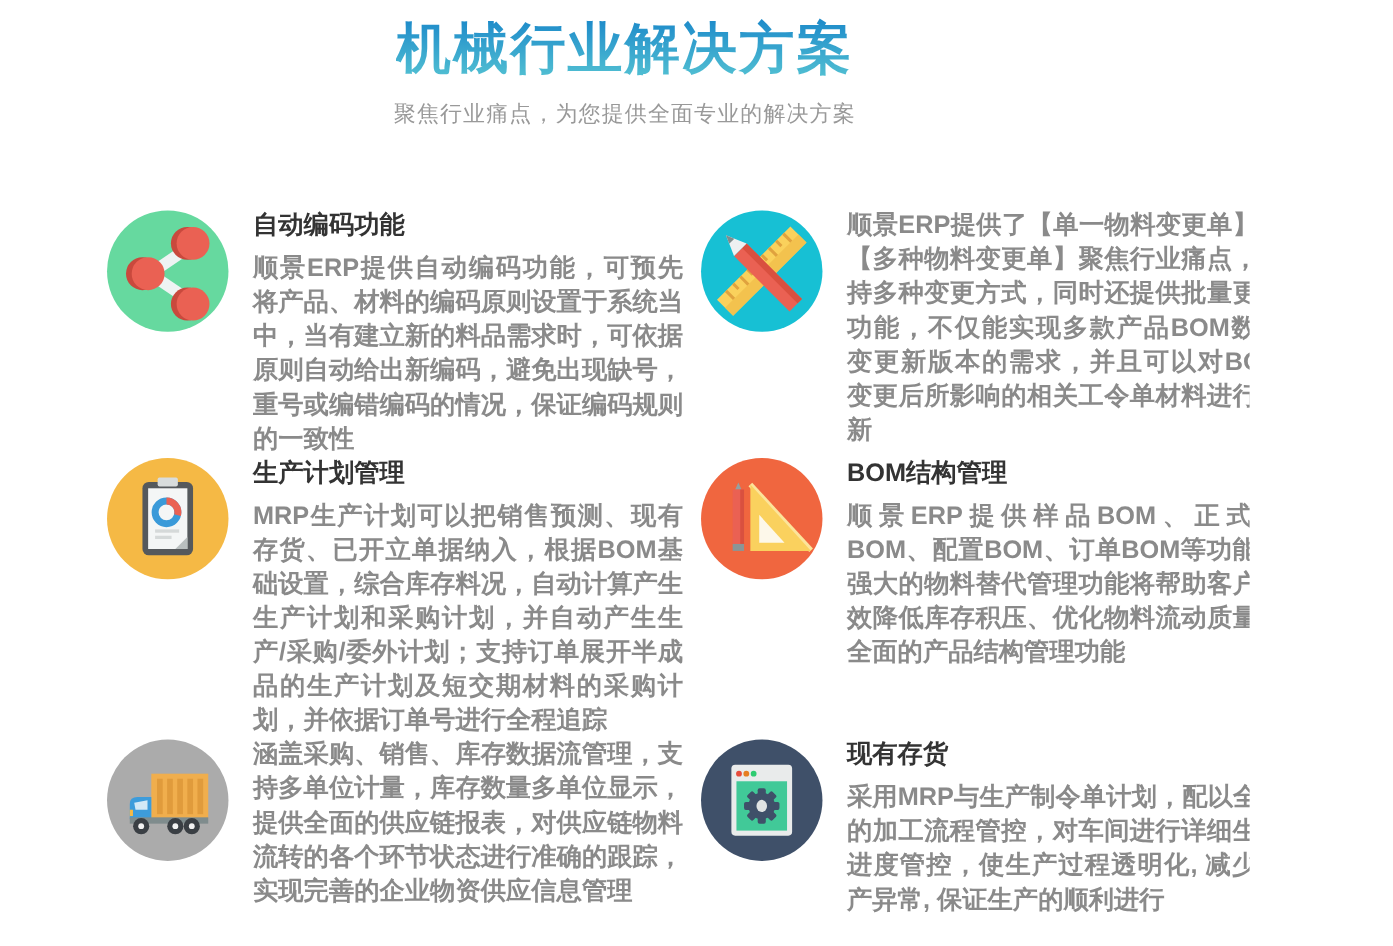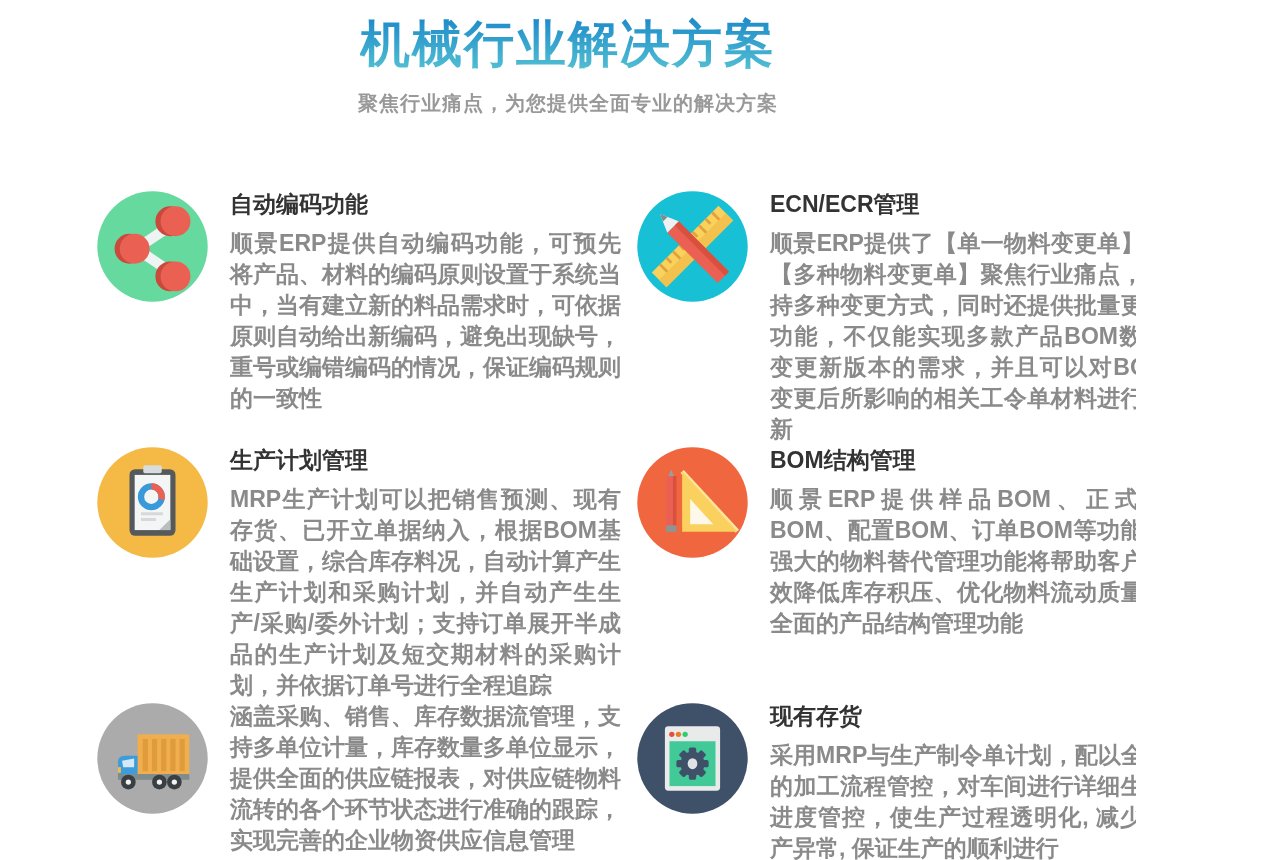--- a/index.html
+++ b/index.html
@@ -11,21 +11,21 @@
   .header { text-align: center; padding-top: 14px; }
   .page-title {
     margin: 0; font-size: 50px; font-weight: 800; letter-spacing: 2px; line-height: 1.2;
     color: #1f8fca;
     background: linear-gradient(180deg, #1a87c9 0%, #55c3d3 100%);
     -webkit-background-clip: text; background-clip: text;
     -webkit-text-fill-color: transparent; color: transparent;
     display: inline-block;
   }
   .page-subtitle {
-    margin: 16px 11px 0; font-size: 20px; color: #999999; letter-spacing: 1px; font-weight: 700;
+    margin: 16px 11px 0; font-size: 20px; color: #999999; letter-spacing: 1px; font-weight: 400;
   }
   .grid {
     margin: 72px 0 0 95px;
     display: grid;
     grid-template-columns: 540px 546px;
     align-items: start;
   }
   .card { display: flex; align-items: flex-start; }
   .icon-wrap { width: 115px; height: 115px; flex: 0 0 115px; margin-right: 20px; }
   .icon-wrap svg { width: 115px; height: 115px; display: block; }
@@ -93,21 +93,20 @@
           </g>
           <g transform="rotate(-45 50 50)">
             <rect x="43" y="26" width="14" height="62" fill="#ea6153"></rect>
             <rect x="52" y="26" width="5" height="62" fill="#d9503f"></rect>
             <polygon points="43,26 57,26 50,10" fill="#eef0f1"></polygon>
             <polygon points="47.2,16.5 52.8,16.5 50,10" fill="#7f8c8d"></polygon>
           </g>
         </svg>
       </div>
       <div class="card-content">
-        <h3 class="card-title">ECN/ECR管理</h3>
         <p class="card-desc">顺景ERP提供了【单一物料变更单】和【多种物料变更单】聚焦行业痛点，支持多种变更方式，同时还提供批量更新功能，不仅能实现多款产品BOM数据变更新版本的需求，并且可以对BOM变更后所影响的相关工令单材料进行更新</p>
       </div>
     </div>
 
     <div class="card">
       <div class="icon-wrap">
         <svg viewBox="0 0 100 100">
           <circle cx="50" cy="50" r="48" fill="#f5b945"></circle>
           <rect x="30" y="21" width="40" height="58" rx="5" fill="#55595c"></rect>
           <rect x="34.5" y="26" width="31" height="48" fill="#f4f6f6"></rect>

